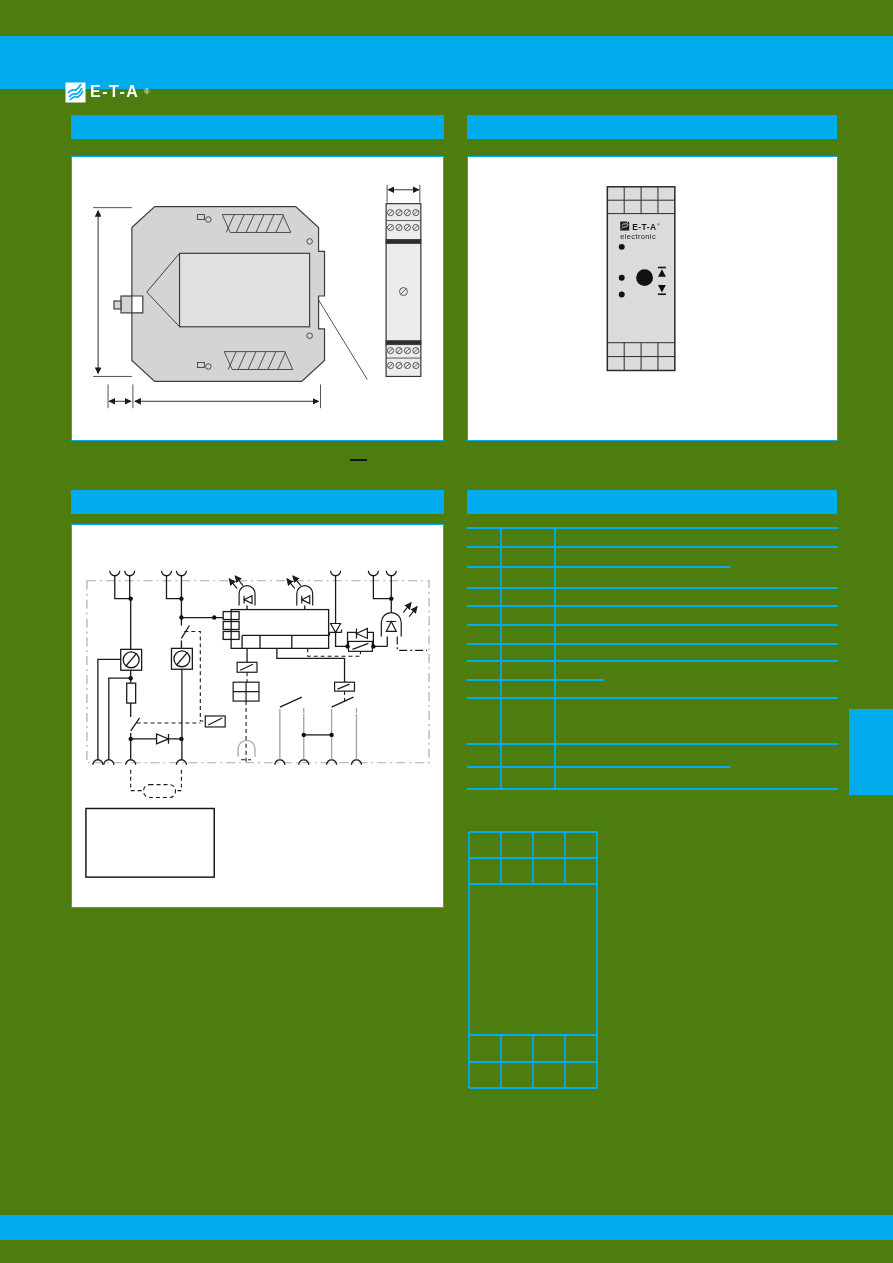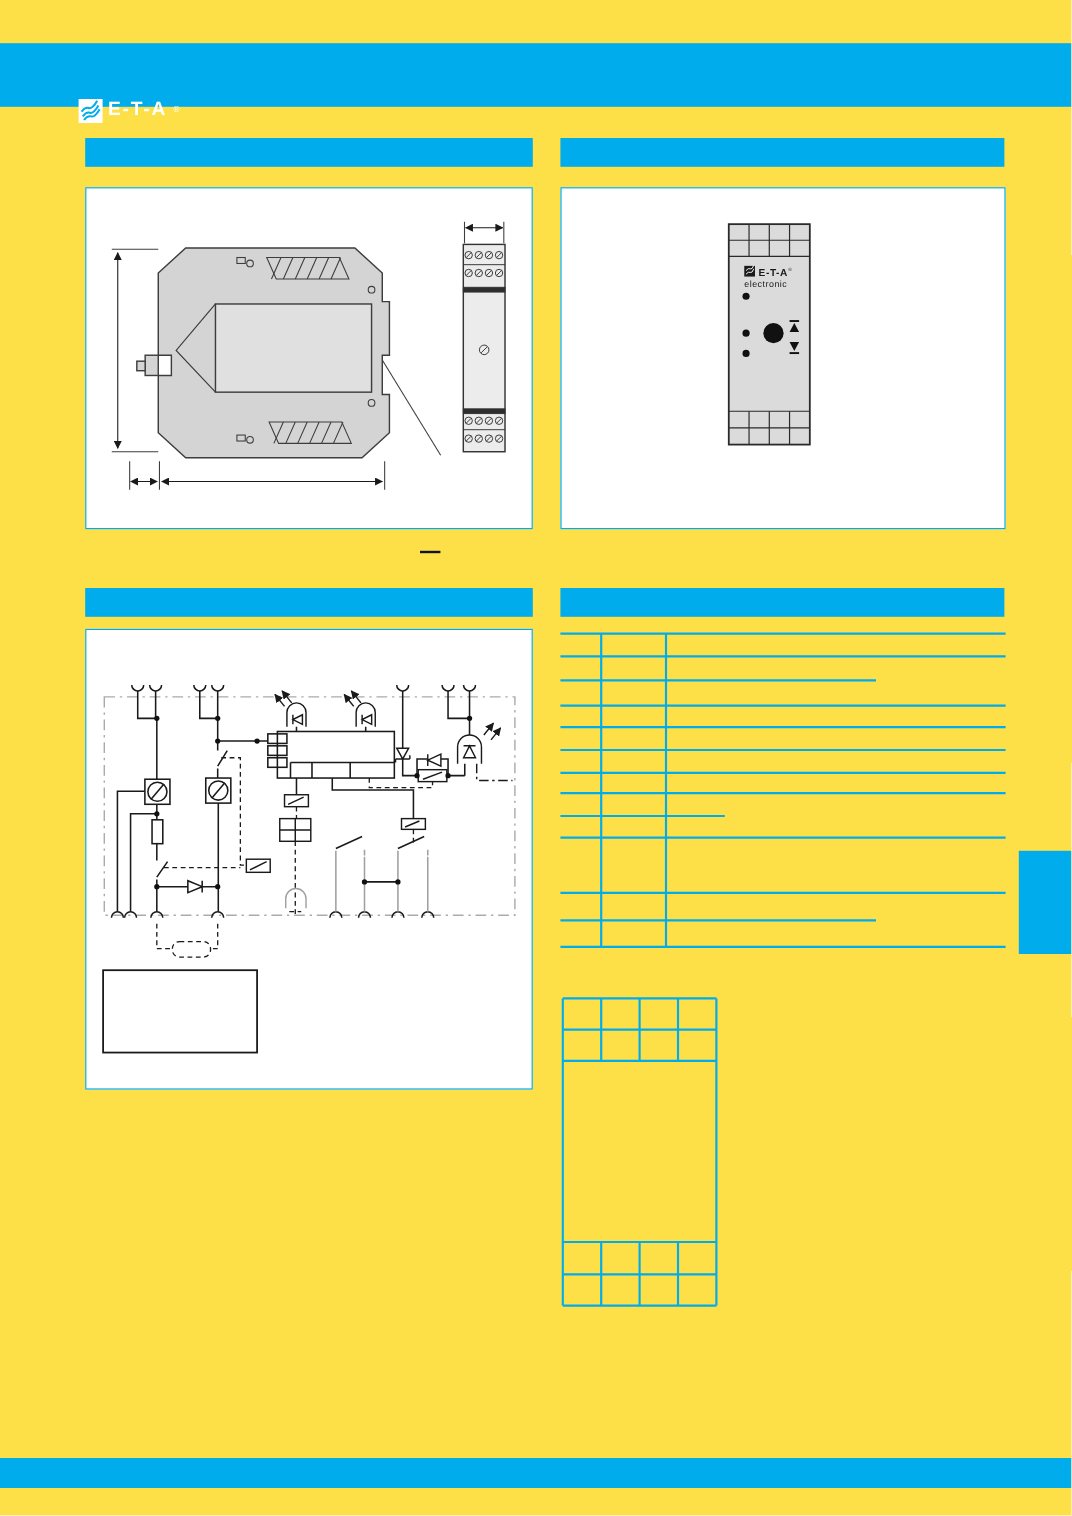--- a/index.html
+++ b/index.html
@@ -1,16 +1,16 @@
 <!DOCTYPE html>
 <html><head>
 <meta charset="utf-8">
 <style>
   html,body{margin:0;padding:0;background:#fff;}
-  .page{position:relative;width:893px;height:1263px;background:#fde047;overflow:hidden;
+  .page{position:relative;width:893px;height:1263px;background:#4d7c0f;overflow:hidden;
         font-family:"Liberation Sans",sans-serif;}
   .cyan-bar{position:absolute;background:#00ACEC;}
   .panel{position:absolute;border:1.6px solid #00ACEC;box-sizing:border-box;background:#fff;}
   .panel svg{position:absolute;left:0;top:0;width:100%;height:100%;}
   .logo-wrap{position:absolute;left:65px;top:45px;height:22px;display:flex;align-items:center;gap:4px;}
   .logo-text{color:#fff;font-weight:bold;font-size:16px;letter-spacing:1.5px;line-height:20px;}
   .logo-reg{color:#fff;font-size:7px;vertical-align:super;line-height:8px;margin-left:1px;}
   .fraction-bar{position:absolute;left:350px;top:459px;width:17px;height:2px;background:#111;}
   .tbl-svg{position:absolute;}
   .tbl-svg line{stroke:#00ACEC;stroke-width:1.8;}

